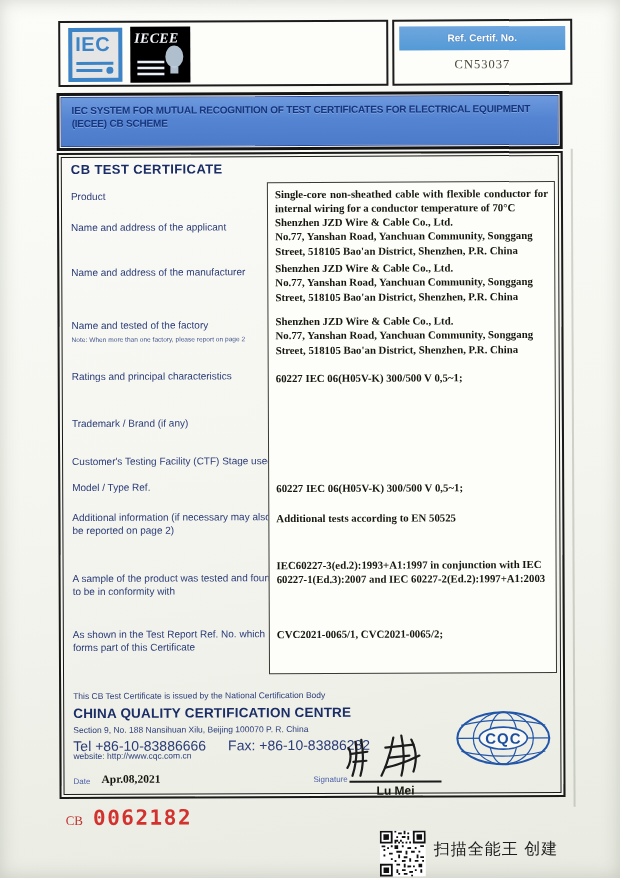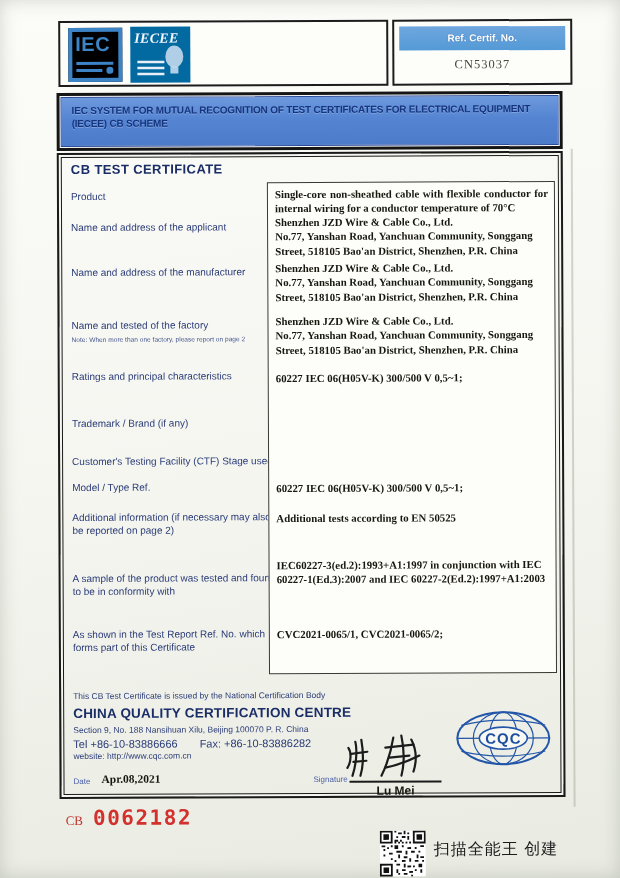--- a/index.html
+++ b/index.html
@@ -15,32 +15,32 @@
   }
   .scan{position:absolute;inset:0;transform:rotate(-0.25deg);transform-origin:50% 50%;}
 
   
   .logos-box{
     position:absolute;left:60px;top:20px;width:330px;height:66px;
     background:#fdfdfa;border:2px solid #1c1c1c;box-sizing:border-box;
   }
   .iec-logo{
     position:absolute;left:8px;top:5px;width:46px;height:46px;
-    background:#000000;border:4px solid #3c84c6;box-sizing:content-box;
+    background:#e5e5e5;border:4px solid #3c84c6;box-sizing:content-box;
   }
   .iec-logo .iec-txt{
     position:absolute;left:3px;top:1px;color:#3c84c6;font-weight:bold;
     font-size:20px;letter-spacing:.5px;
   }
   .iec-bar1{position:absolute;left:4px;right:5px;bottom:13px;height:3px;background:#3c84c6;}
   .iec-bar2{position:absolute;left:4px;bottom:6px;width:26px;height:3px;background:#3c84c6;}
   .iec-dot{position:absolute;right:5px;bottom:4px;width:7px;height:7px;border-radius:50%;background:#3c84c6;}
   .iecee-logo{
     position:absolute;left:70px;top:4px;width:60px;height:56px;
-    background:#0369a1;overflow:hidden;
+    background:#000000;overflow:hidden;
   }
   .iecee-txt{
     position:absolute;left:4px;top:4px;color:#f4f7fb;font-weight:bold;
     font-style:italic;font-family:"Liberation Serif",serif;font-size:14px;letter-spacing:.3px;
   }
   .ref-box{
     position:absolute;left:394px;top:20px;width:180px;height:66px;
     background:#fdfdfa;border:2px solid #1c1c1c;box-sizing:border-box;
   }
   .ref-strip{
@@ -96,21 +96,21 @@
   .val{
     position:absolute;left:7px;right:6px;
     font-family:"Liberation Serif",serif;font-size:10.8px;font-weight:600;
     color:#17170f;line-height:1.33;
   }
   .val.justify{text-align:justify;}
 
   .issued-line{position:absolute;left:12px;top:536px;font-size:8.5px;color:#2b3c78;}
   .cqcc-name{position:absolute;left:12px;top:551px;font-size:13.5px;font-weight:bold;color:#1b2d66;letter-spacing:.2px;}
   .cqcc-addr{position:absolute;left:12px;top:570px;font-size:8.5px;color:#2b3c78;}
-  .cqcc-tel{position:absolute;left:12px;top:583px;font-size:11px;color:#2b3c78;}
+  .cqcc-tel{position:absolute;left:12px;top:583px;font-size:14px;color:#2b3c78;}
   .cqcc-tel span{margin-right:22px;}
   .cqcc-web{position:absolute;left:12px;top:596px;font-size:8.5px;color:#2b3c78;}
   .cqc-logo{position:absolute;left:392px;top:556px;width:100px;height:58px;}
 
   .date-label{position:absolute;left:12px;top:622px;font-size:8px;color:#4a5ea8;}
   .date-value{
     position:absolute;left:40px;top:618px;
     font-family:"Liberation Serif",serif;font-size:11.5px;font-weight:bold;color:#17170f;
   }
   .sig-label{position:absolute;left:252px;top:621px;font-size:8px;color:#4a5ea8;}

